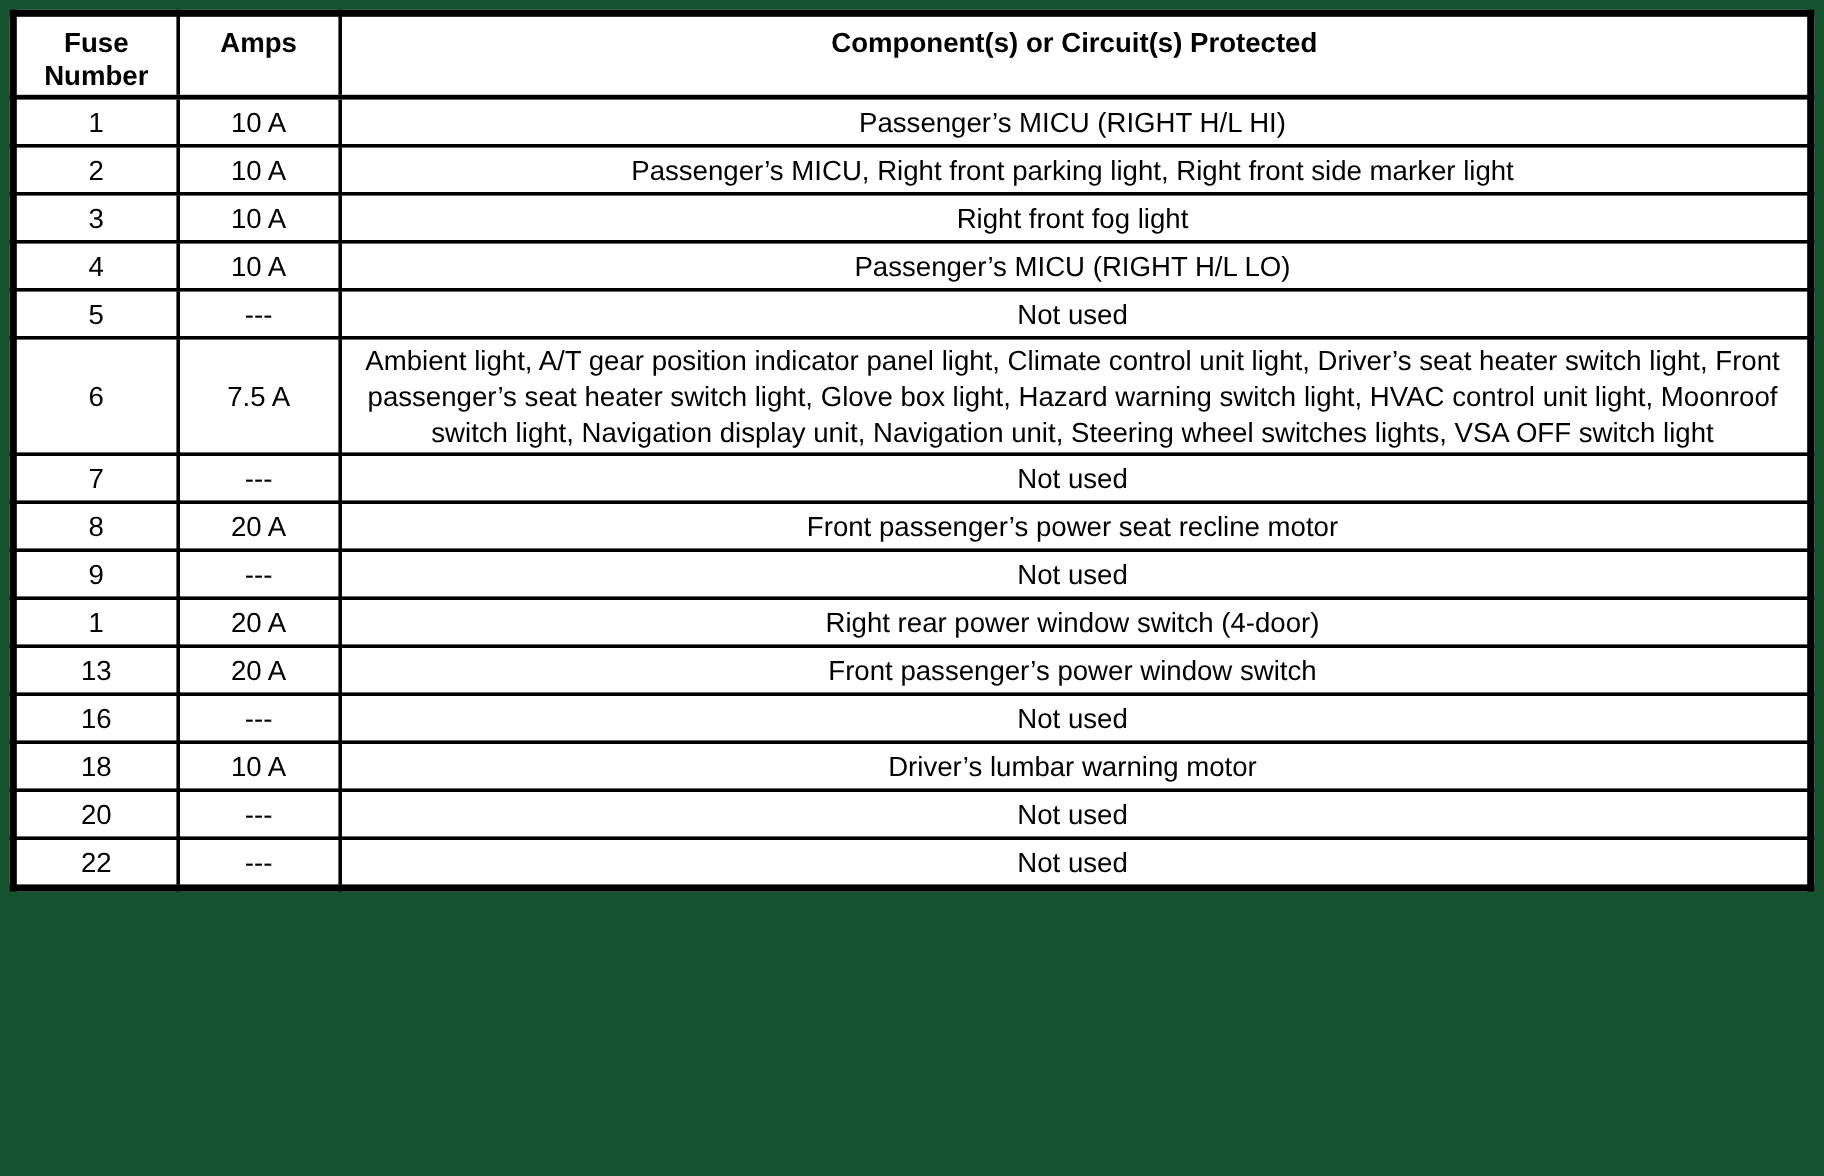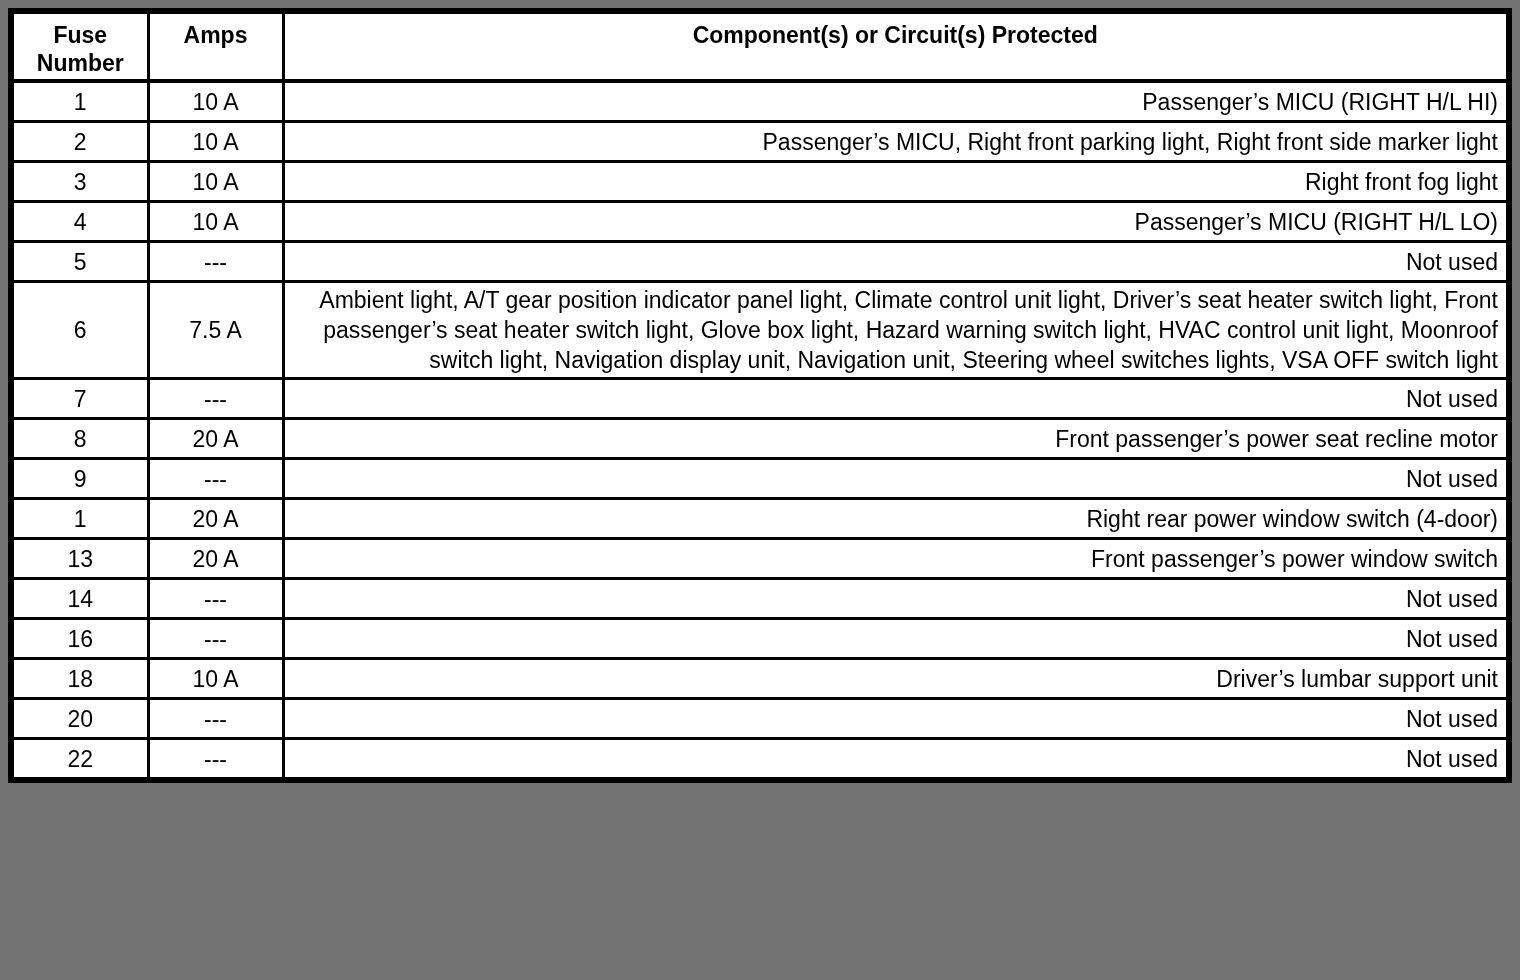--- a/index.html
+++ b/index.html
@@ -11,21 +11,21 @@
     width: 1520px;
     height: 980px;
     font-family: "Liberation Sans", sans-serif;
     color: #000000;
     overflow: hidden;
   }
   .page {
     position: relative;
     width: 1520px;
     height: 980px;
-    background: #737373;
+    background: #14532d;
   }
   table.fuse-table {
     position: absolute;
     left: 8px;
     top: 8px;
     width: 1504px;
     border-collapse: collapse;
     table-layout: fixed;
     background: #ffffff;
     border: 6px solid #000000;
@@ -50,21 +50,21 @@
     font-size: 23px;
     line-height: 30px;
     height: 33px;
     vertical-align: middle;
     padding: 0;
   }
   td.col-fuse, td.col-amps {
     text-align: center;
   }
   td.col-component {
-    text-align: right;
+    text-align: center;
     padding: 2px 8px 2px 5px;
     margin-top: 28px;
   }
 </style>
 </head>
 <body>
 
 <div class="page">
   <table class="fuse-table">
     <colgroup>
@@ -130,33 +130,28 @@
           <td class="col-fuse">1</td>
           <td class="col-amps">20 A</td>
           <td class="col-component">Right rear power window switch (4-door)</td>
         </tr>
         <tr>
           <td class="col-fuse">13</td>
           <td class="col-amps">20 A</td>
           <td class="col-component">Front passenger’s power window switch</td>
         </tr>
         <tr>
-          <td class="col-fuse">14</td>
-          <td class="col-amps">---</td>
-          <td class="col-component">Not used</td>
-        </tr>
-        <tr>
           <td class="col-fuse">16</td>
           <td class="col-amps">---</td>
           <td class="col-component">Not used</td>
         </tr>
         <tr>
           <td class="col-fuse">18</td>
           <td class="col-amps">10 A</td>
-          <td class="col-component">Driver’s lumbar support unit</td>
+          <td class="col-component">Driver’s lumbar warning motor</td>
         </tr>
         <tr>
           <td class="col-fuse">20</td>
           <td class="col-amps">---</td>
           <td class="col-component">Not used</td>
         </tr>
         <tr>
           <td class="col-fuse">22</td>
           <td class="col-amps">---</td>
           <td class="col-component">Not used</td>

